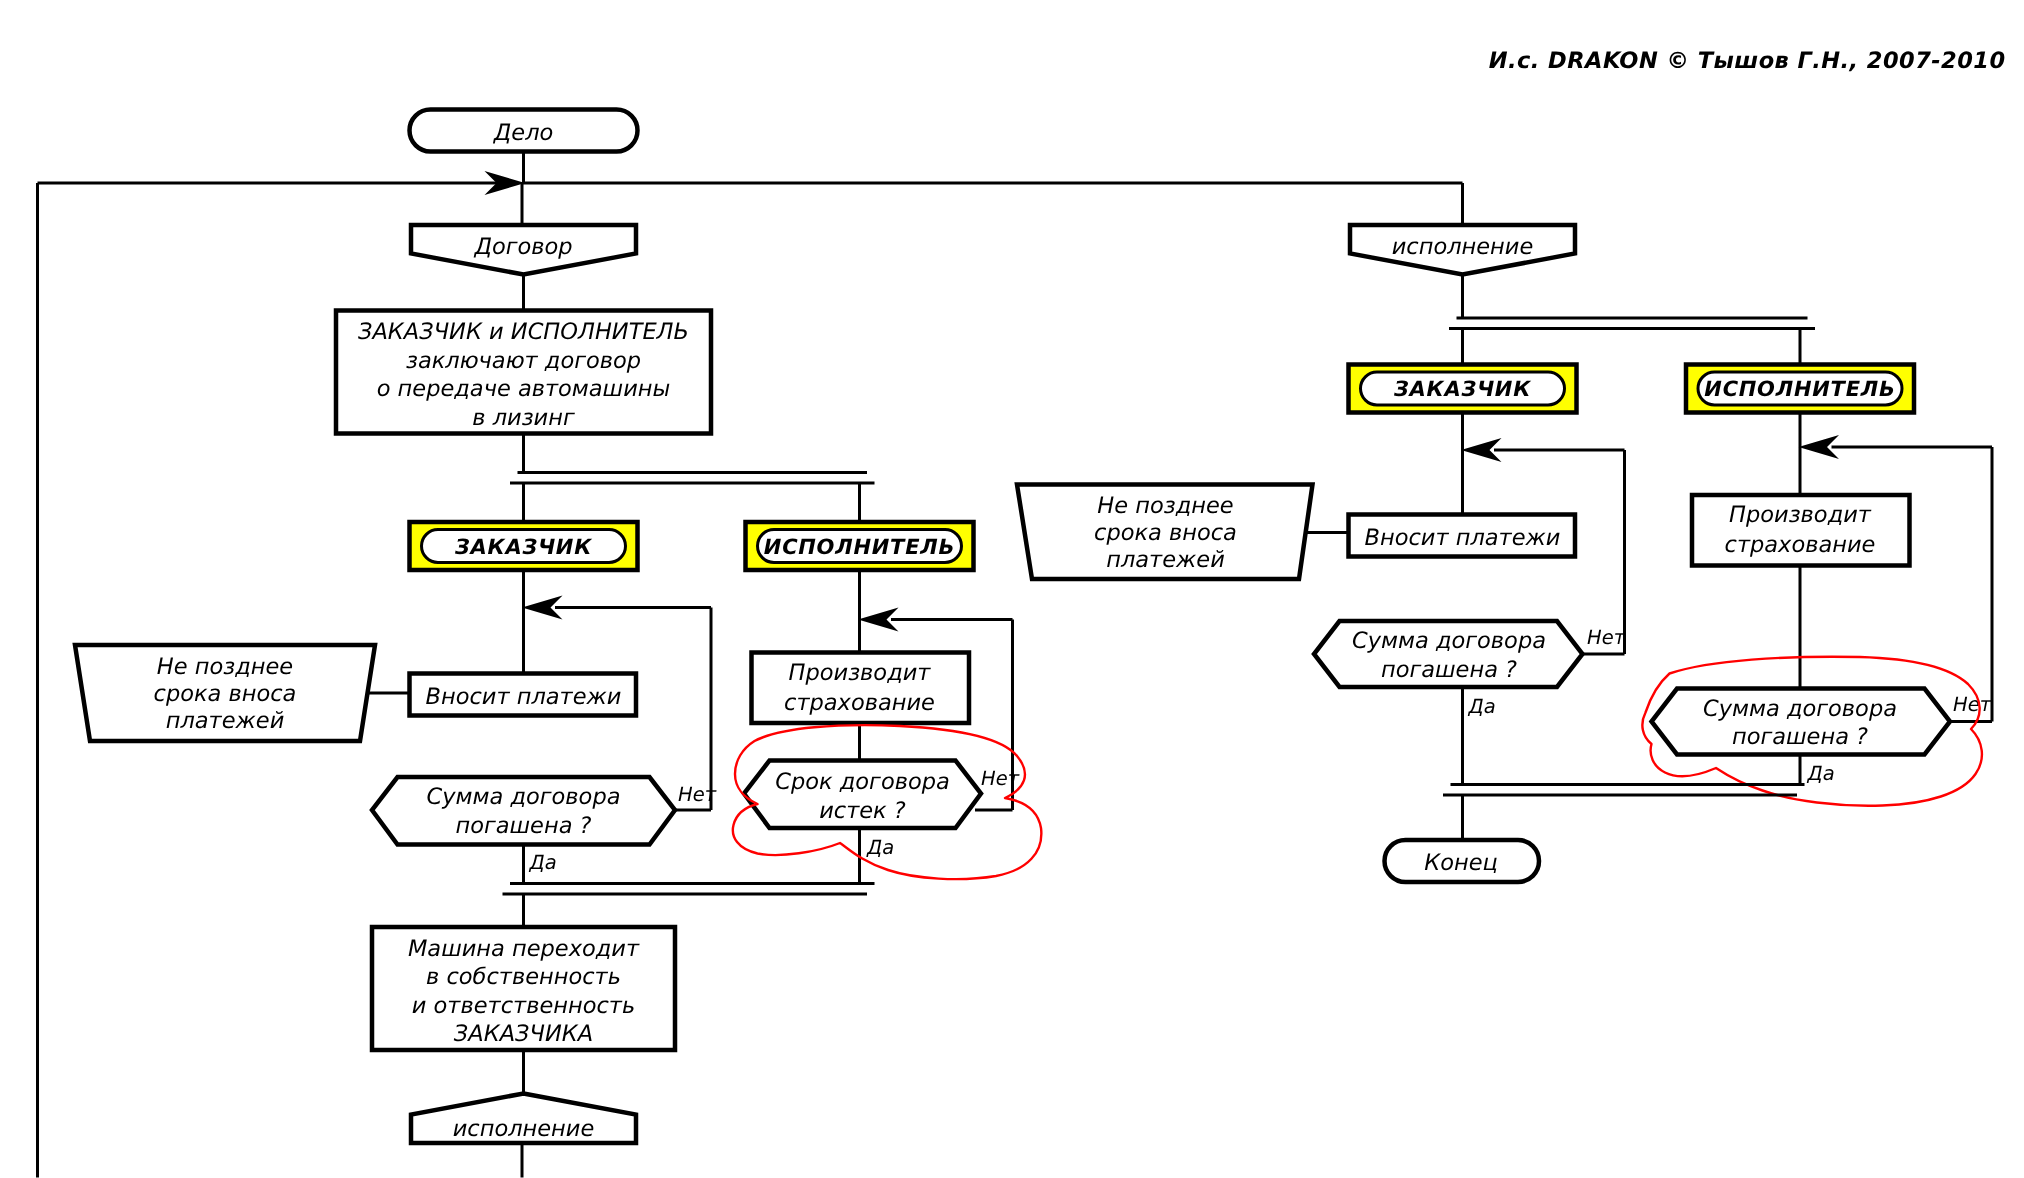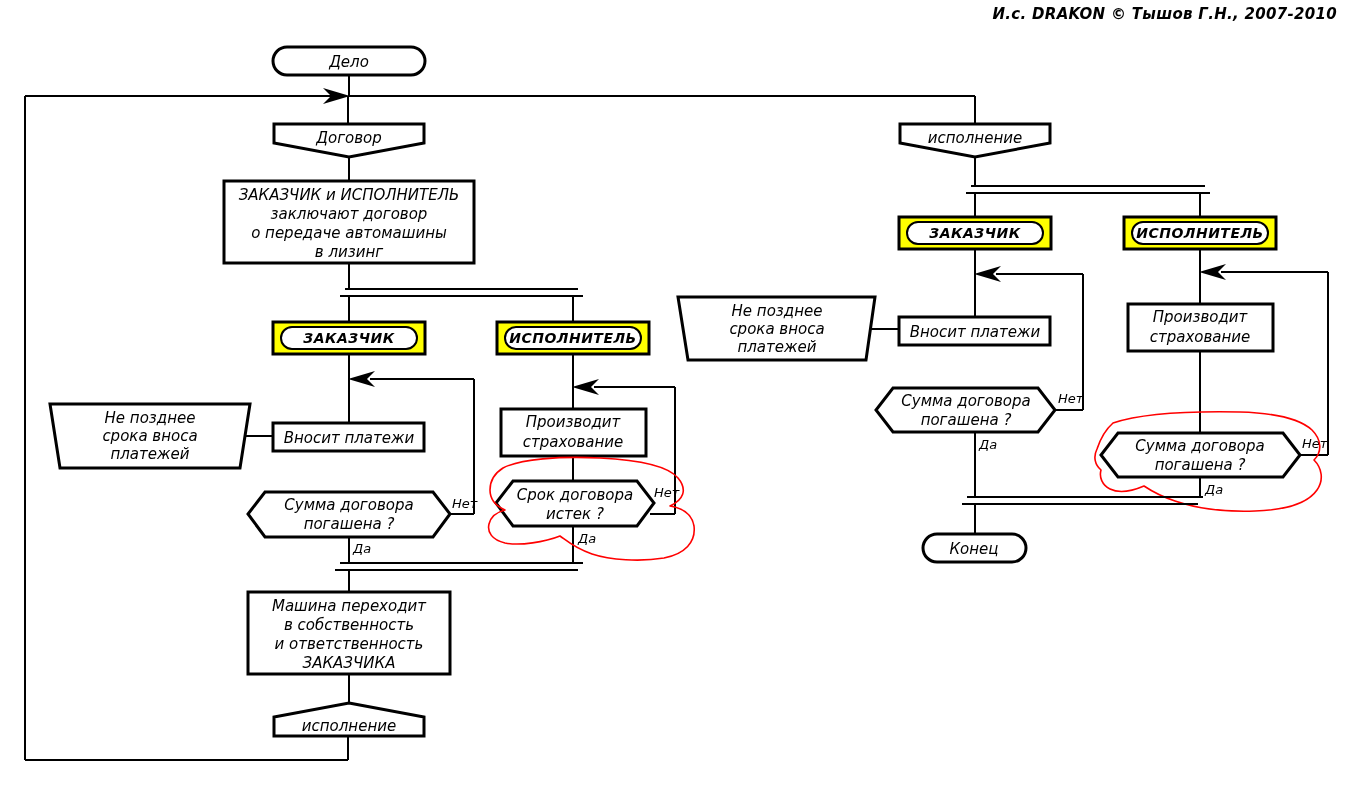--- a/index.html
+++ b/index.html
@@ -1,19 +1,19 @@
 <!DOCTYPE html>
 <html><head>
 <meta charset="utf-8">
 <title>DRAKON</title>
 <style>
   html,body{margin:0;padding:0;background:#ffffff;}
   body{width:1349px;height:785px;overflow:hidden;
        font-family:"DejaVu Sans",sans-serif;}
-  #stage{position:relative;width:1349px;height:683px;background:#fff;}
+  #stage{position:relative;width:1349px;height:683px;background:#fff;margin-top:26px;}
   svg#diagram{position:absolute;left:0;top:0;width:1349px;height:785px;}
   .shape-stroke{fill:#ffffff;stroke:#000000;stroke-width:3;}
   .thin-shape{fill:#ffffff;stroke:#000000;stroke-width:2;}
   .yellowplate{fill:#ffff00;stroke:#000000;stroke-width:3;}
   .line{stroke:#000000;stroke-width:2;fill:none;}
   .redink{stroke:#ff0000;stroke-width:1.6;fill:none;stroke-linejoin:round;stroke-linecap:round;}
   .arrowhead{fill:#000000;stroke:none;}
   text{font-family:"DejaVu Sans",sans-serif;font-style:italic;fill:#000000;}
   .t-node{font-size:15px;}
   .t-branch{font-size:14px;font-weight:bold;letter-spacing:0.5px;}

